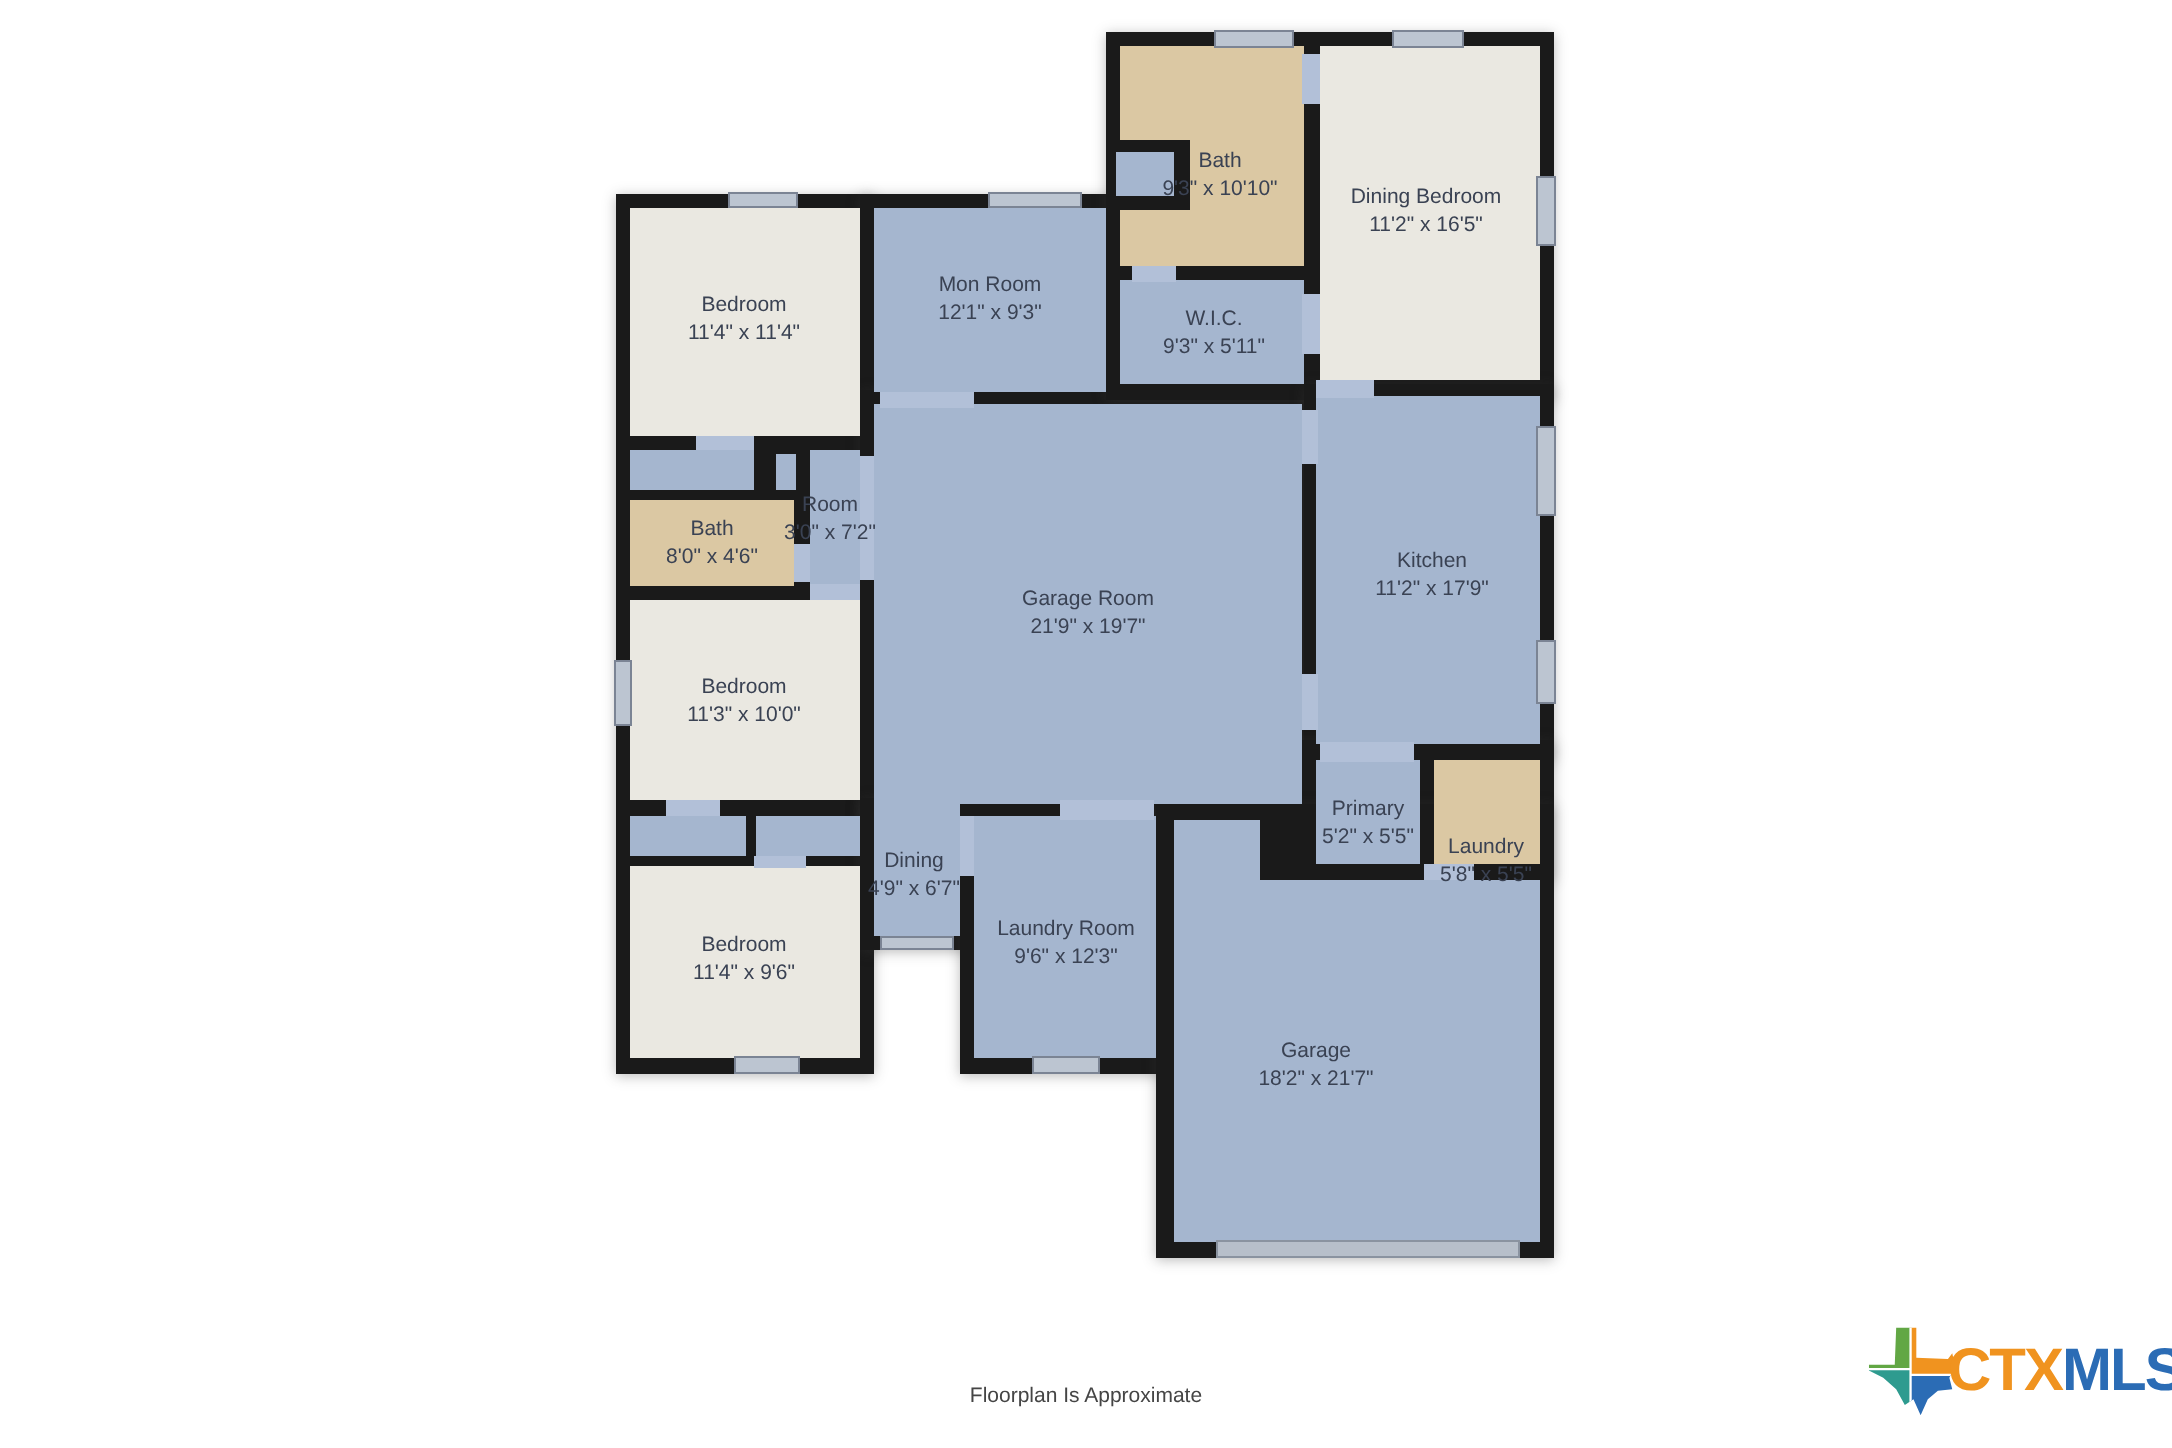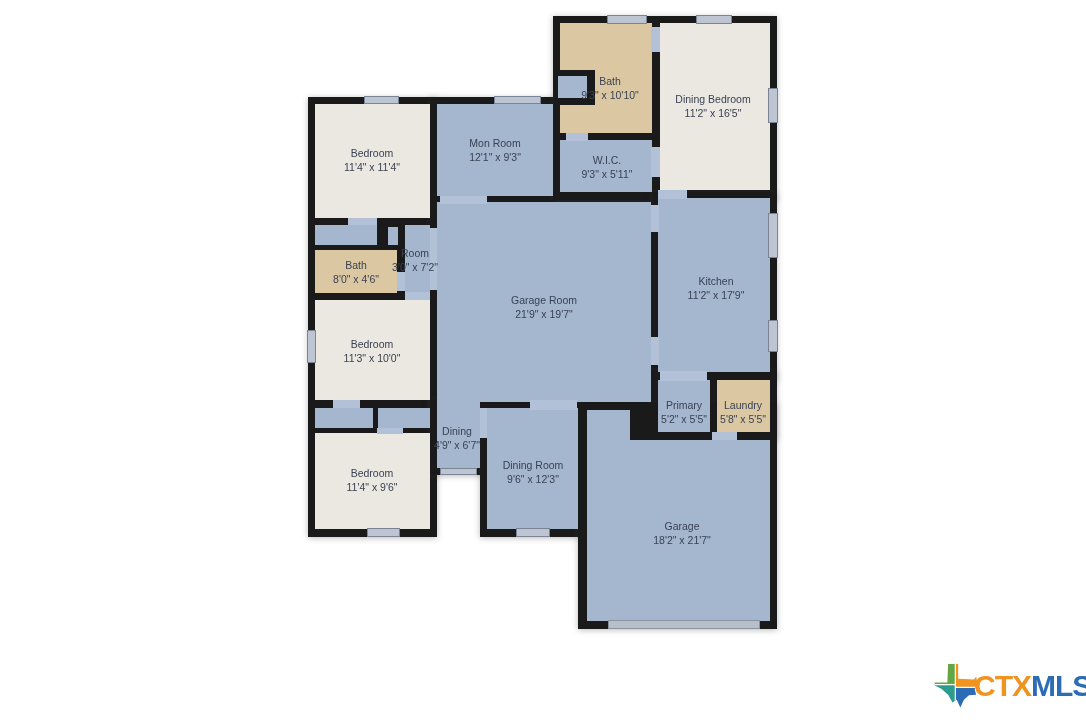--- a/index.html
+++ b/index.html
@@ -85,25 +85,25 @@
   .l-sun{left:495px;top:150px}
   .l-batht{left:610px;top:88px}
   .l-prim{left:713px;top:106px}
   .l-wic{left:607px;top:167px}
   .l-hall{left:415px;top:260px}
   .l-bath2{left:356px;top:272px}
   .l-bed2{left:372px;top:351px}
   .l-living{left:544px;top:307px}
   .l-kitchen{left:716px;top:288px}
   .l-pantry{left:684px;top:412px}
-  .l-laundry{left:743px;top:412px}
+  .l-laundry{left:743px;top:431px}
   .l-foyer{left:457px;top:438px}
   .l-bed3{left:372px;top:480px}
   .l-dining{left:533px;top:472px}
-  .l-garage{left:682px;top:533px}
+  .l-garage{left:658px;top:533px}
   
   .disclaimer{position:absolute;left:0;right:0;top:692px;text-align:center;
               font-size:10.5px;color:#454545;}
   .brand{position:absolute;left:933px;top:660px;height:52px;display:flex;align-items:center;}
   .brand svg{display:block}
   .brand-text{font-size:30px;font-weight:bold;letter-spacing:-1px;margin-left:-5px;line-height:50px;}
   .brand-ctx{color:#f0931f}
   .brand-mls{color:#2b6cb5}
 </style>
 </head>
@@ -228,29 +228,30 @@
     </div>
     <div class="lb l-foyer">
       <div>Dining</div>
       <div>4'9" x 6'7"</div>
     </div>
     <div class="lb l-bed3">
       <div>Bedroom</div>
       <div>11'4" x 9'6"</div>
     </div>
     <div class="lb l-dining">
-      <div>Dining Room</div>
+      <div>Laundry Room</div>
       <div>9'6" x 12'3"</div>
     </div>
     <div class="lb l-garage">
       <div>Garage</div>
       <div>18'2" x 21'7"</div>
     </div>
   </div>
 
+  <div class="disclaimer">Floorplan Is Approximate</div>
 
   <div class="brand">
     <svg width="46" height="50" viewBox="0 0 64 64">
       <defs>
         <clipPath id="txclip">
           <polygon points="21,1 35,1 35,22 57,23 60,19 62,28 58,36 60,44 50,45 43,51 38,62 33,51 27,55 21,44 12,36 2,31 2,27 20,27"></polygon>
         </clipPath>
       </defs>
       <g clip-path="url(#txclip)">
         <rect x="0" y="0" width="31" height="30" fill="#62a744"></rect>

